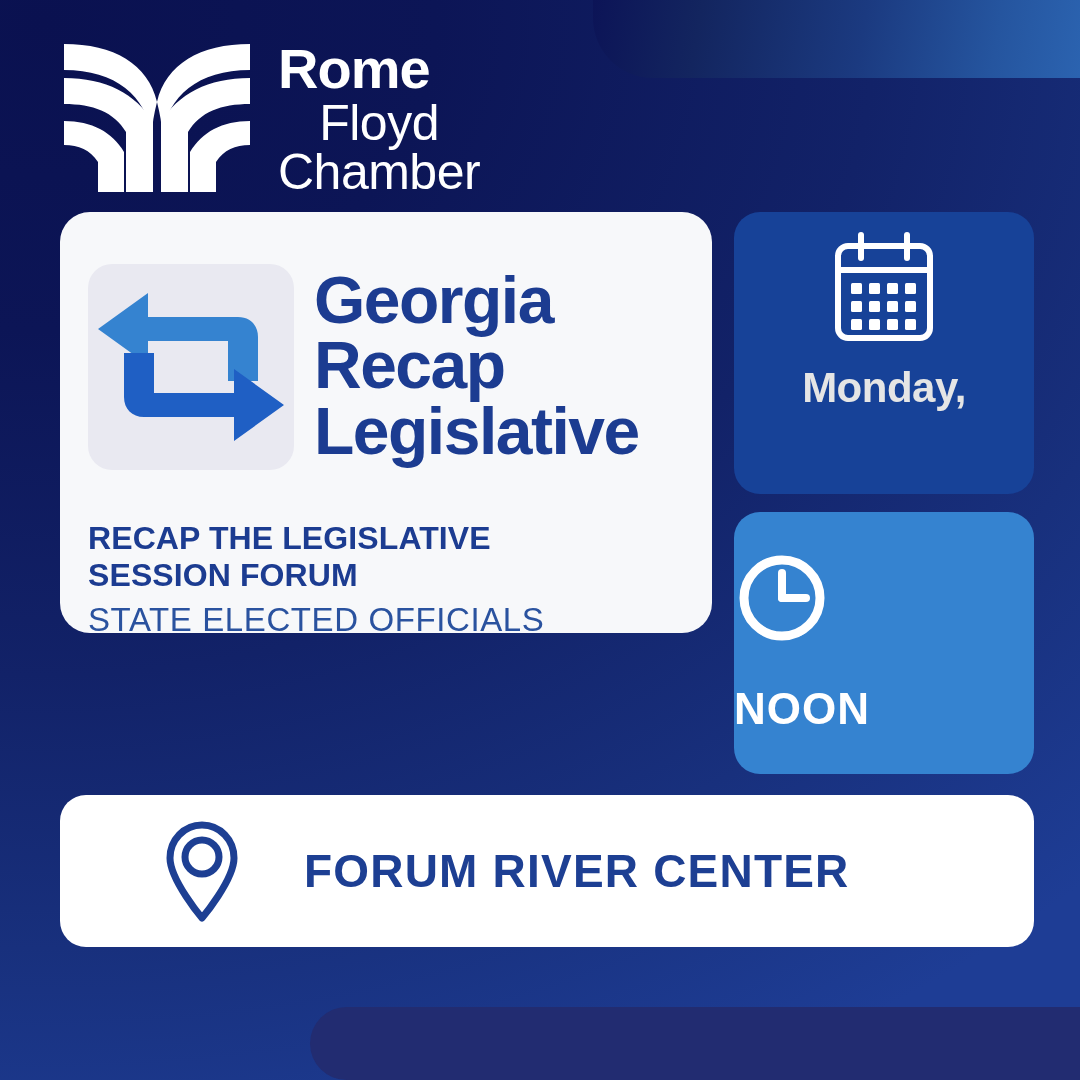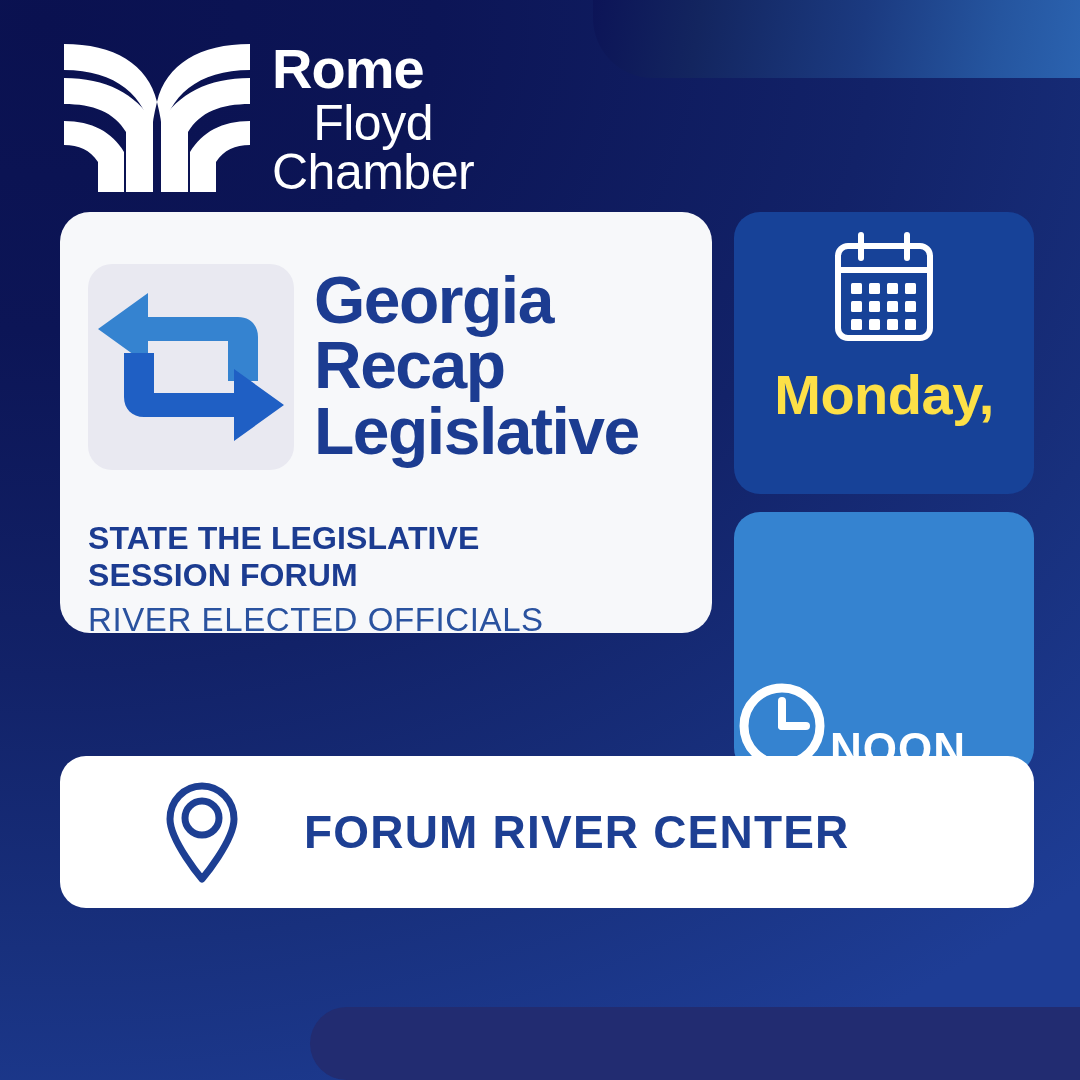--- a/index.html
+++ b/index.html
@@ -42,21 +42,21 @@
     background: #222c71;
   }
 
   
   .logo {
     position: absolute;
     left: 62px;
     top: 40px;
     display: flex;
     align-items: center;
-    gap: 20px;
+    gap: 26px;
   }
   .logo-mark { width: 190px; height: 148px; display: block; }
   .logo-words {
     display: flex;
     flex-direction: column;
     justify-content: center;
     color: #ffffff;
     line-height: 0.98;
     padding-top: 2px;
   }
@@ -138,58 +138,58 @@
     border-radius: 26px;
     display: flex;
     flex-direction: column;
     align-items: center;
     justify-content: flex-start;
     padding-top: 20px;
     box-sizing: border-box;
   }
   .date-card svg { display: block; }
   .date-text {
-    color: #fde047;
-    font-size: 56px;
+    color: #e5e5e5;
+    font-size: 42px;
     font-weight: 700;
     line-height: 1.05;
     text-align: center;
     letter-spacing: -0.5px;
     margin-top: 22px;
   }
   .date-text span { display: block; }
 
   .time-card {
     position: absolute;
     left: 734px;
     top: 512px;
     width: 300px;
     height: 262px;
     background: #3583d0;
     border-radius: 26px;
     display: flex;
-    flex-direction: row;
-    align-items: flex-end;
+    flex-direction: column;
+    align-items: flex-start;
     padding-top: 38px;
     box-sizing: border-box;
   }
   .time-card svg { display: block; }
   .time-text {
     color: #ffffff;
     font-size: 44px;
     font-weight: 700;
     letter-spacing: 1px;
     margin-top: 38px;
   }
 
   
   .venue-bar {
     position: absolute;
     left: 60px;
-    top: 756px;
+    top: 795px;
     width: 974px;
     height: 152px;
     background: #ffffff;
     border-radius: 26px;
     display: flex;
     align-items: center;
     padding-left: 96px;
     box-sizing: border-box;
   }
   .venue-bar svg { display: block; flex: 0 0 auto; }
@@ -246,24 +246,24 @@
       </div>
       <div class="event-title">
         <span>Georgia</span>
         <span>Recap</span>
         <span>Legislative</span>
       </div>
     </div>
 
     <div class="card-sub">
       <div class="sub-strong">
-        <span>STATE THE LEGISLATIVE</span>
+        <span>RECAP THE LEGISLATIVE</span>
         <span>SESSION FORUM</span>
       </div>
-      <div class="sub-light">RIVER ELECTED OFFICIALS</div>
+      <div class="sub-light">STATE ELECTED OFFICIALS</div>
     </div>
   </div>
 
   <div class="date-card">
     <svg width="118" height="112" viewBox="0 0 118 112">
       <g fill="none" stroke="#ffffff" stroke-width="6" stroke-linecap="round" stroke-linejoin="round">
         <rect x="13" y="14" width="92" height="92" rx="10"></rect>
         <line x1="13" y1="38" x2="105" y2="38"></line>
         <line x1="36" y1="3" x2="36" y2="26"></line>
         <line x1="82" y1="3" x2="82" y2="26"></line>

